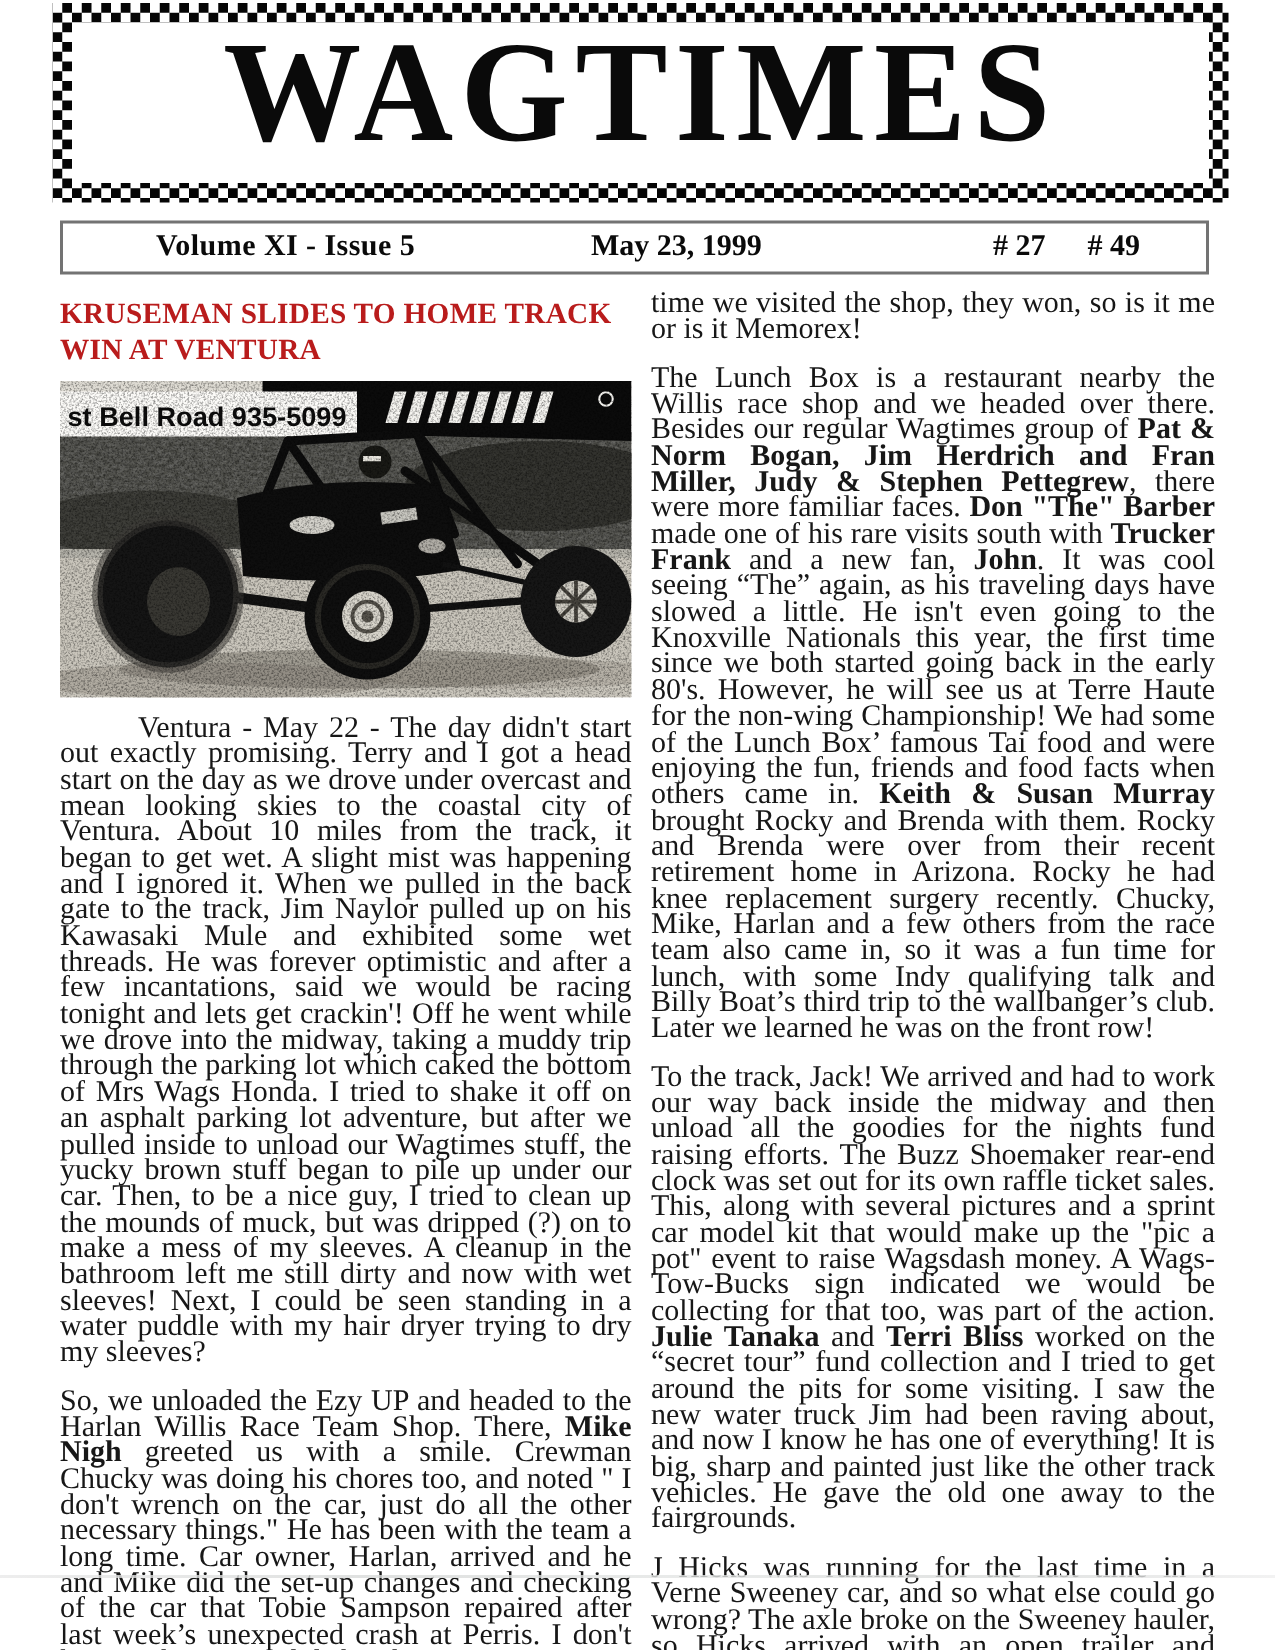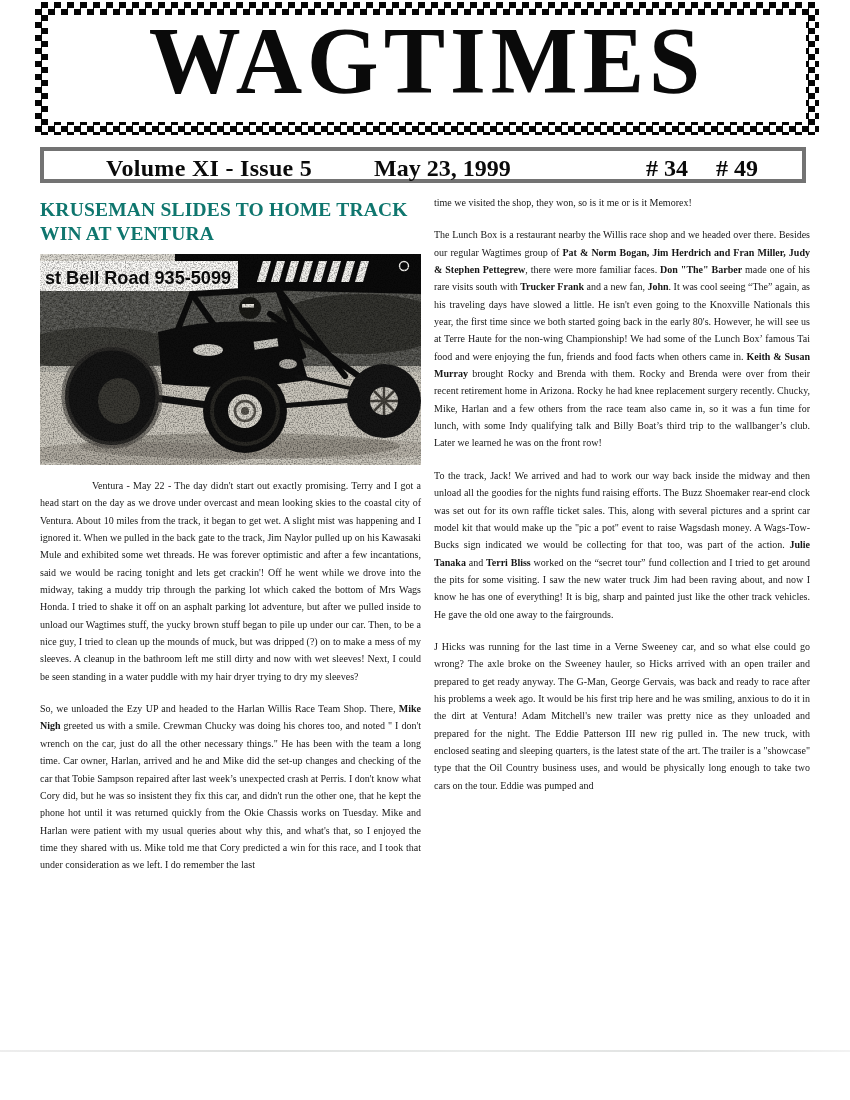--- a/index.html
+++ b/index.html
@@ -17,37 +17,37 @@
     width:100%;height:100%;background:#ffffff;
     display:flex;align-items:flex-start;justify-content:center;
   }
   .masthead-title{
     margin:0;font-family:"Liberation Serif",serif;font-weight:bold;
     font-size:92px;line-height:1;letter-spacing:5px;color:#0a0a0a;
     transform:scaleY(1.04);white-space:nowrap;
   }
   .issue-bar{
     position:absolute;left:40px;top:147px;width:766px;height:36px;box-sizing:border-box;
-    border:4px solid #737373;font-weight:bold;font-size:24px;color:#0a0a0a;
+    border:2px solid #737373;font-weight:bold;font-size:20px;color:#0a0a0a;
   }
   .issue-bar .vol{position:absolute;left:62px;top:4px;letter-spacing:0.3px;}
-  .issue-bar .date{position:absolute;left:330px;top:4px;}
+  .issue-bar .date{position:absolute;left:352px;top:4px;}
   .issue-bar .nums{position:absolute;right:44px;top:4px;display:flex;gap:28px;}
   .columns{
     position:absolute;left:40px;top:194px;width:770px;
     display:flex;gap:13px;
   }
   .col{width:381px;}
   .headline{
     margin:4px 0 8px 0;font-size:19.5px;font-weight:bold;line-height:24px;
-    letter-spacing:0.2px;color:#0f766e;
+    letter-spacing:0.2px;color:#b91c1c;
   }
   .photo{display:block;width:381px;height:211px;margin:2px 0 12px 0;}
   .body-para{
-    font-size:10px;line-height:17.35px;text-align:justify;margin:0 0 15px 0;
+    font-size:20px;line-height:17.35px;text-align:justify;margin:0 0 15px 0;
     color:#171717;
   }
   .body-para.indent{text-indent:52px;}
   .body-para b{font-weight:bold;}
   .scan-line{
     position:absolute;left:0;top:1050px;width:850px;height:2px;
     background:linear-gradient(90deg,#e9e9e9 0%,#d7d9d8 30%,#e4e6e5 55%,#d9dbda 80%,#efefef 100%);
     opacity:0.8;
   }
 </style>
@@ -59,21 +59,21 @@
   <header class="masthead">
     <div class="masthead-inner">
       <h1 class="masthead-title">WAGTIMES</h1>
     </div>
   </header>
 
   <div class="issue-bar">
     <span class="vol">Volume XI  -  Issue 5</span>
     <span class="date">May 23, 1999</span>
     <span class="nums">
-      <span># 34</span>
+      <span># 27</span>
       <span># 49</span>
     </span>
   </div>
 
   <main class="columns">
 
     <section class="col">
       <h2 class="headline">KRUSEMAN SLIDES TO HOME TRACK WIN AT VENTURA</h2>
 
       <svg class="photo" viewBox="0 0 381 211" role="img">

